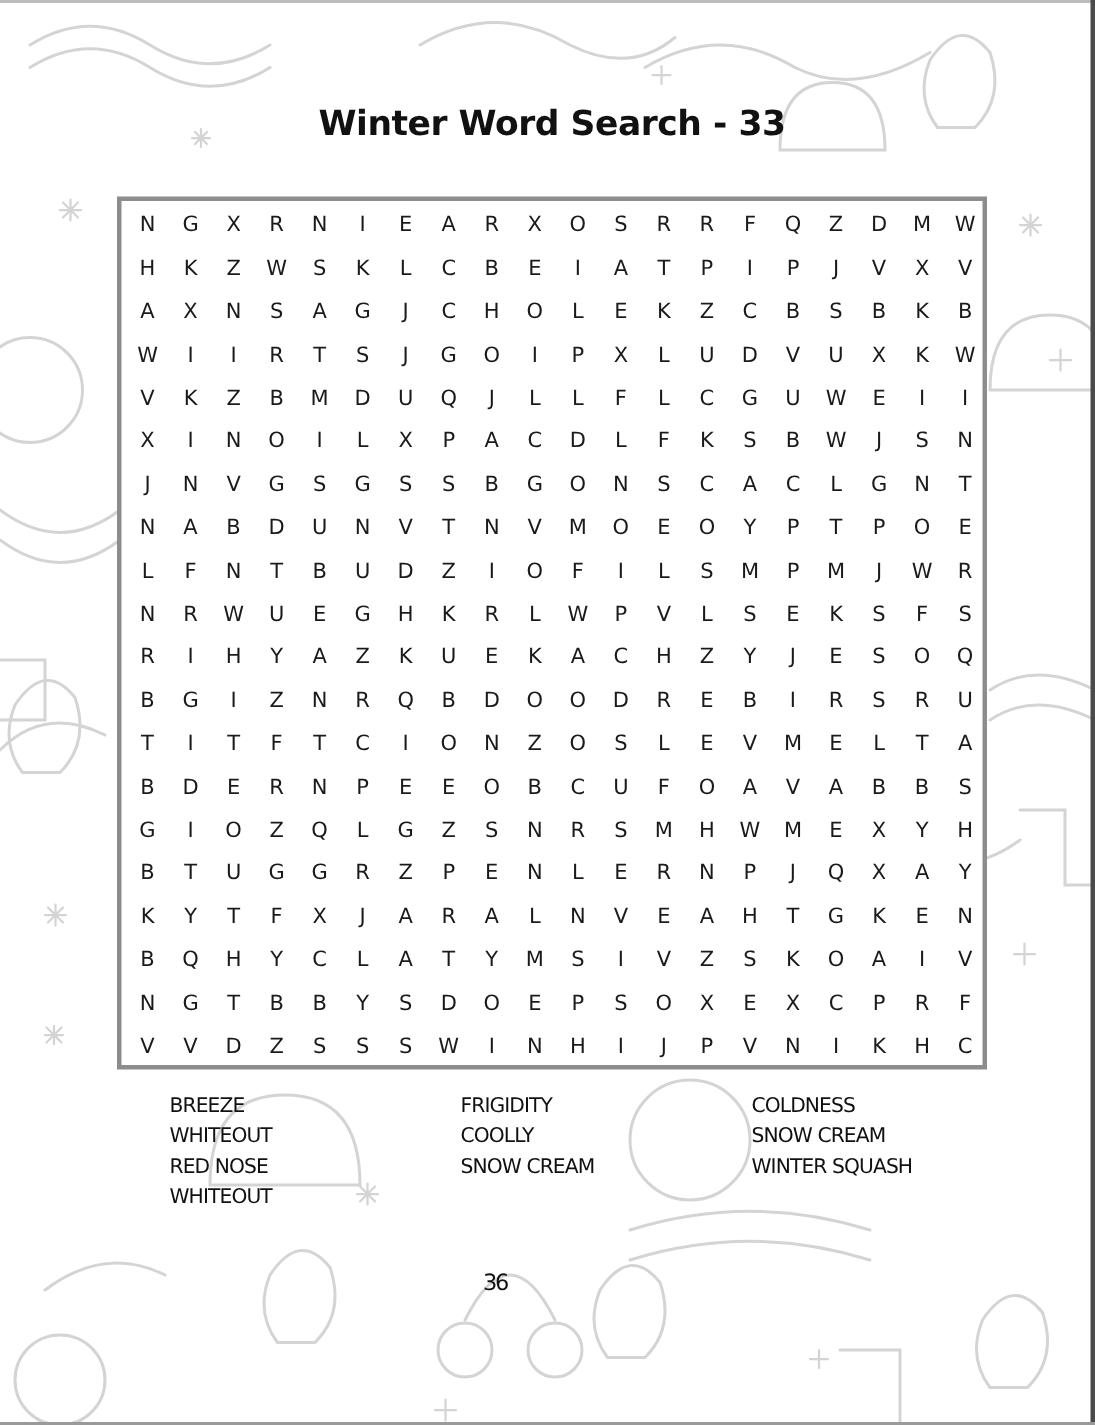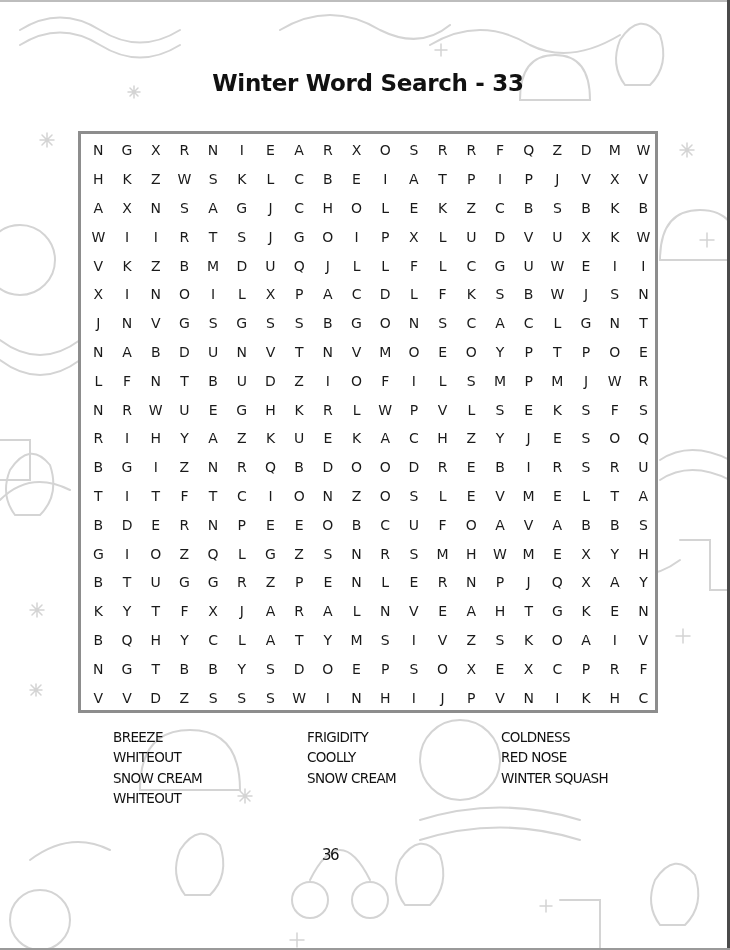--- a/index.html
+++ b/index.html
@@ -508,22 +508,22 @@
       <div class="cell">C</div>
     </div>
 </div>
 
 <div class="words" id="words">
     <div class="word">BREEZE</div>
     <div class="word">FRIGIDITY</div>
     <div class="word">COLDNESS</div>
     <div class="word">WHITEOUT</div>
     <div class="word">COOLLY</div>
+    <div class="word">SNOW CREAM</div>
     <div class="word">RED NOSE</div>
-    <div class="word">SNOW CREAM</div>
     <div class="word">SNOW CREAM</div>
     <div class="word">WINTER SQUASH</div>
     <div class="word">WHITEOUT</div>
   </div>
 
 <div class="page-number">36</div>
 
 <div class="page-border-right"></div>
 <div class="page-border-bottom"></div>
 

